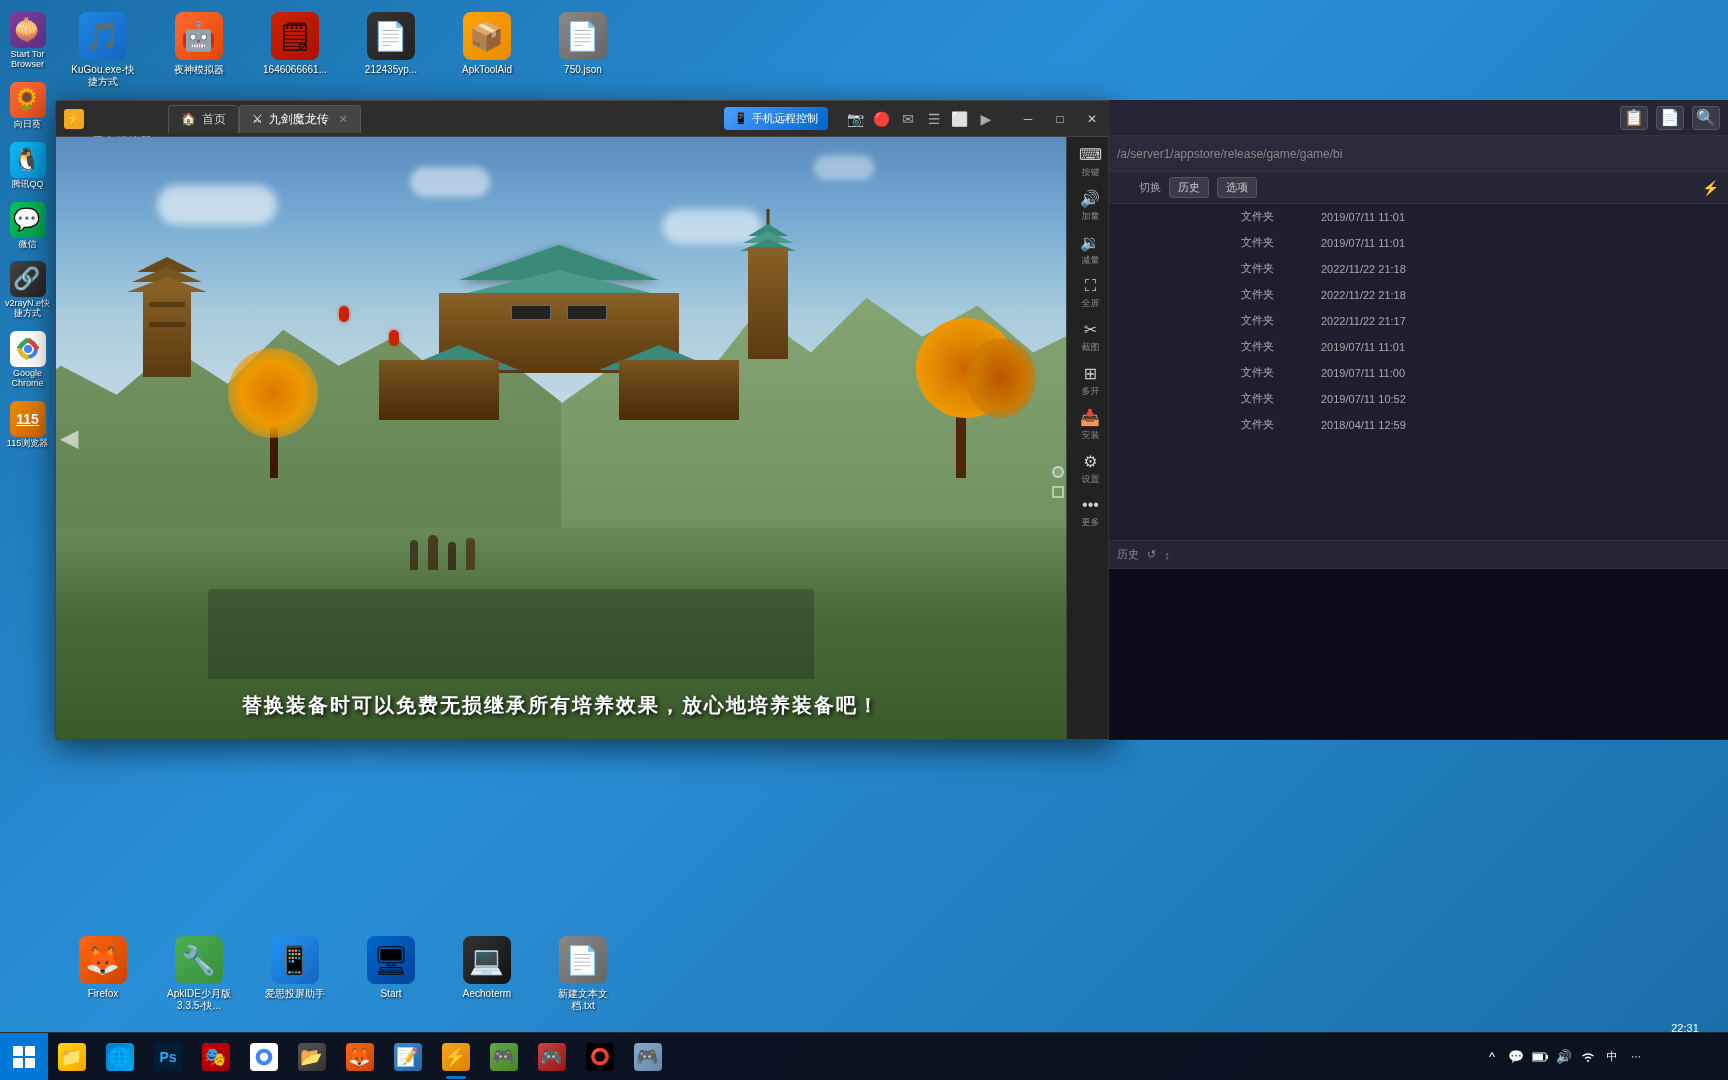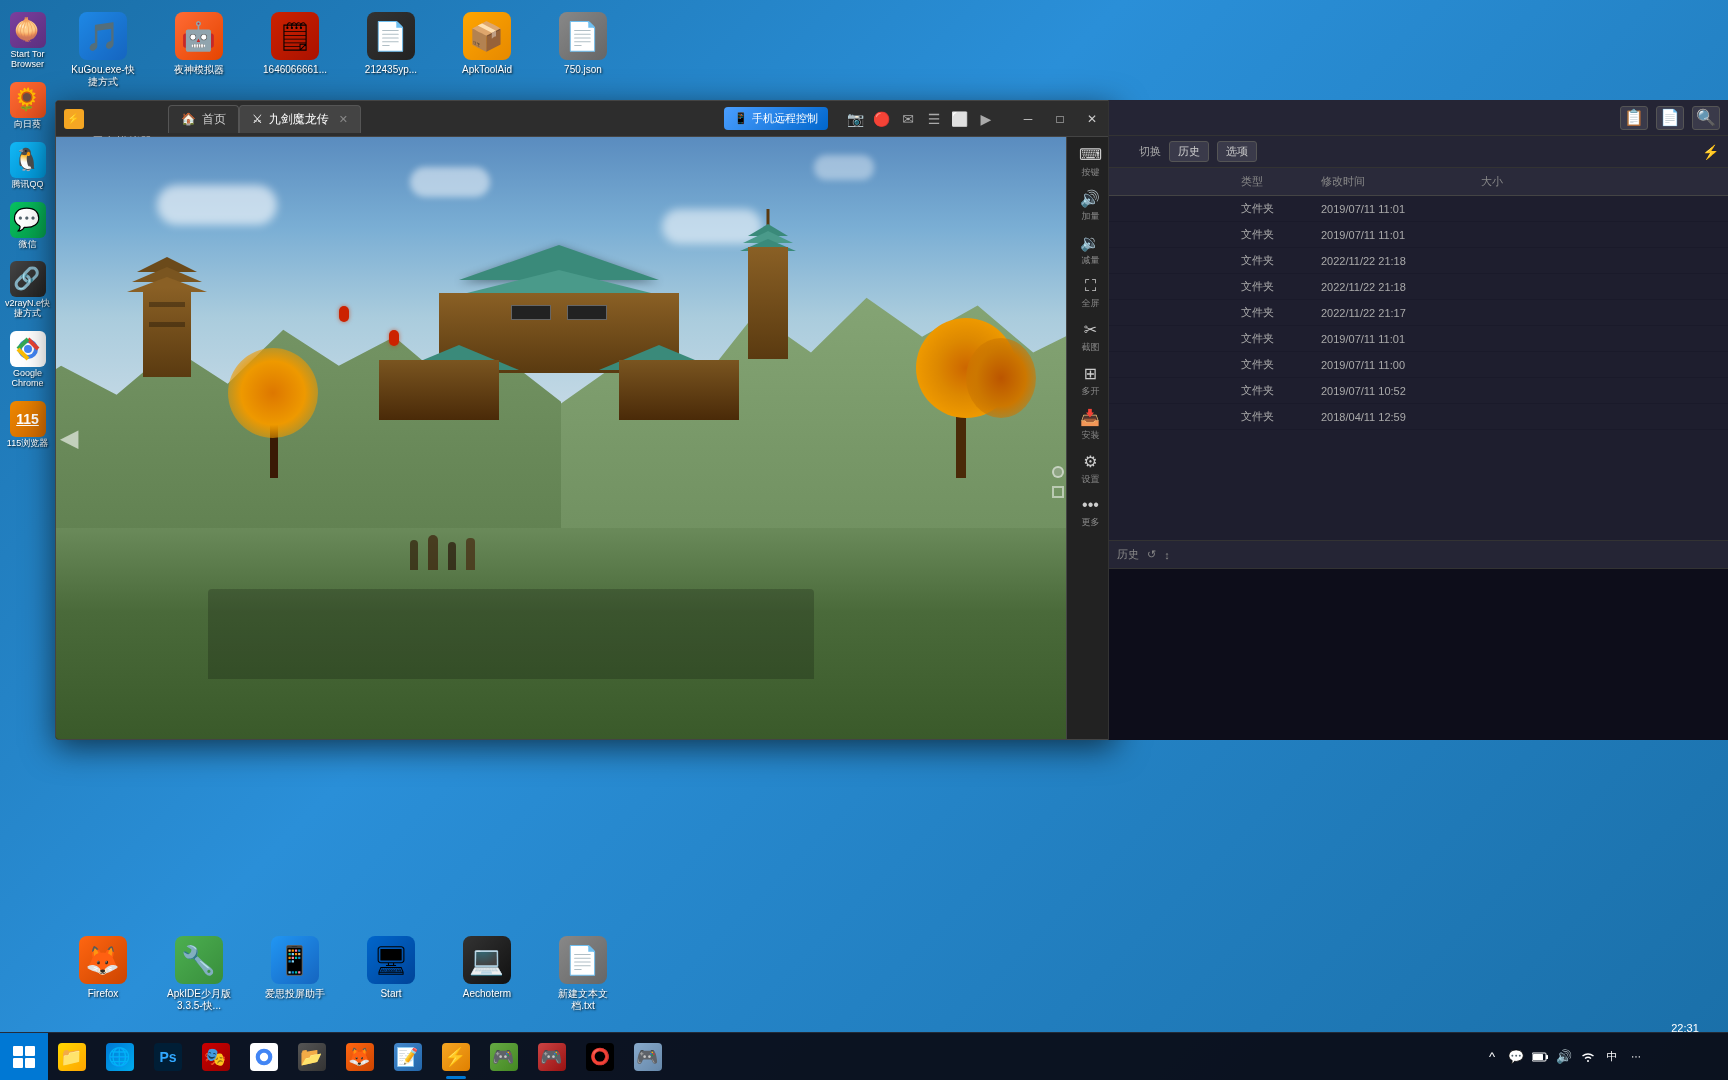--- a/index.html
+++ b/index.html
@@ -828,20 +828,21 @@
           <div style="position:absolute;top:28%;left:28%;width:10px;height:16px;background:#cc2200;border-radius:5px;box-shadow:0 0 4px rgba(200,50,0,0.6);"></div>
           <div style="position:absolute;top:32%;left:33%;width:10px;height:16px;background:#cc2200;border-radius:5px;box-shadow:0 0 4px rgba(200,50,0,0.6);"></div>
 
           <div class="nav-arrow left">◀</div>
 
           <div style="position:absolute;right:2px;bottom:40%;display:flex;flex-direction:column;gap:8px;align-items:center;">
             <div class="game-radio" style="background:rgba(200,200,200,0.3);"></div>
             <div class="game-checkbox"></div>
           </div>
 
+          <div class="game-subtitle">替换装备时可以免费无损继承所有培养效果，放心地培养装备吧！</div>
         </div>
       </div>
 
       <div class="emulator-sidebar">
         <div class="sidebar-btn">
           <span class="btn-icon">⌨</span>
           <span class="btn-label">按键</span>
         </div>
         <div class="sidebar-btn">
           <span class="btn-icon">🔊</span>
@@ -890,39 +891,36 @@
         </div>
         <div style="width:28px;height:24px;background:#3a3a4a;border:1px solid #555;border-radius:3px;display:flex;align-items:center;justify-content:center;cursor:pointer;">
           <span>📄</span>
         </div>
         <div style="width:28px;height:24px;background:#3a3a4a;border:1px solid #555;border-radius:3px;display:flex;align-items:center;justify-content:center;cursor:pointer;">
           <span>🔍</span>
         </div>
       </div>
     </div>
 
+    <div class="right-panel-toolbar">
+      <div style="color:#888;font-size:12px;flex:1;overflow:hidden;text-overflow:ellipsis;white-space:nowrap;">/a/server1/appstore/release/game/game/bi</div>
+    </div>
 
     <div style="height:32px;background:#252535;display:flex;align-items:center;padding:0 8px;gap:8px;border-bottom:1px solid #333;">
       <span style="color:#aaa;font-size:11px;margin-left:22px;">切换</span>
       <div class="panel-btn">历史</div>
       <div class="panel-btn">选项</div>
       <div style="display:flex;align-items:center;gap:4px;margin-left:auto;">
         <div style="color:#ffd700;font-size:14px;">⚡</div>
       </div>
     </div>
 
     <div class="file-manager">
       <div class="file-table">
 
-        <div class="file-table-header">
-          <div class="col col-name"></div>
-          <div class="col col-type">类型</div>
-          <div class="col col-date">修改时间</div>
-          <div class="col col-size">大小</div>
-        </div>
 
         <div class="file-row">
           <div class="col col-name"></div>
           <div class="col col-type">文件夹</div>
           <div class="col col-date">2019/07/11 11:01</div>
           <div class="col col-size"></div>
         </div>
         <div class="file-row">
           <div class="col col-name"></div>
           <div class="col col-type">文件夹</div>

